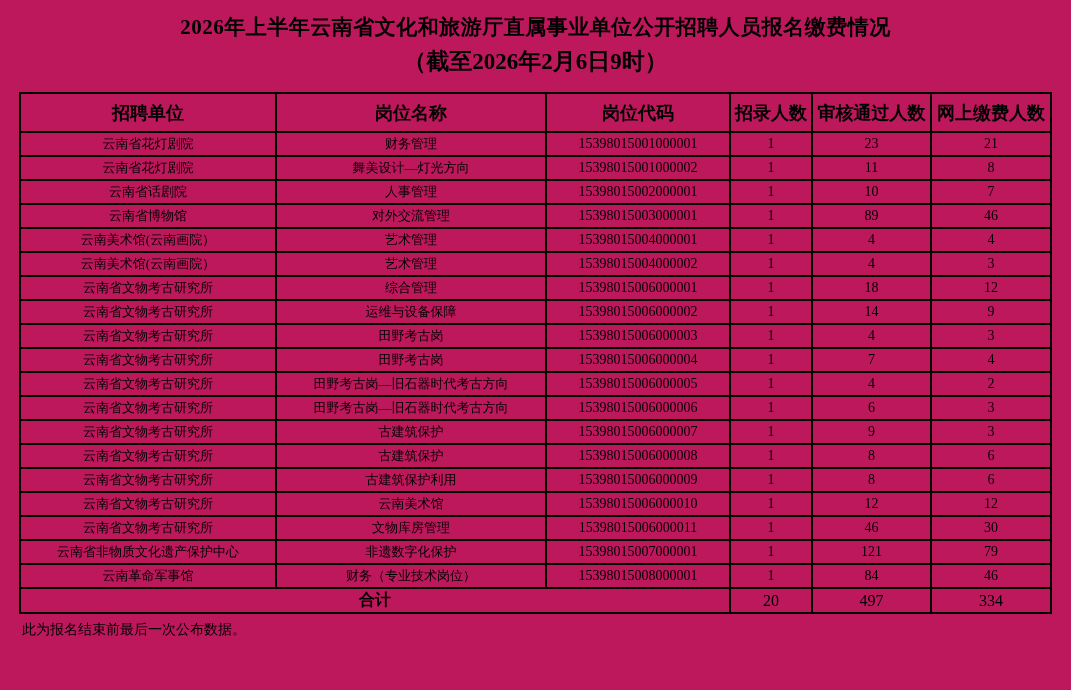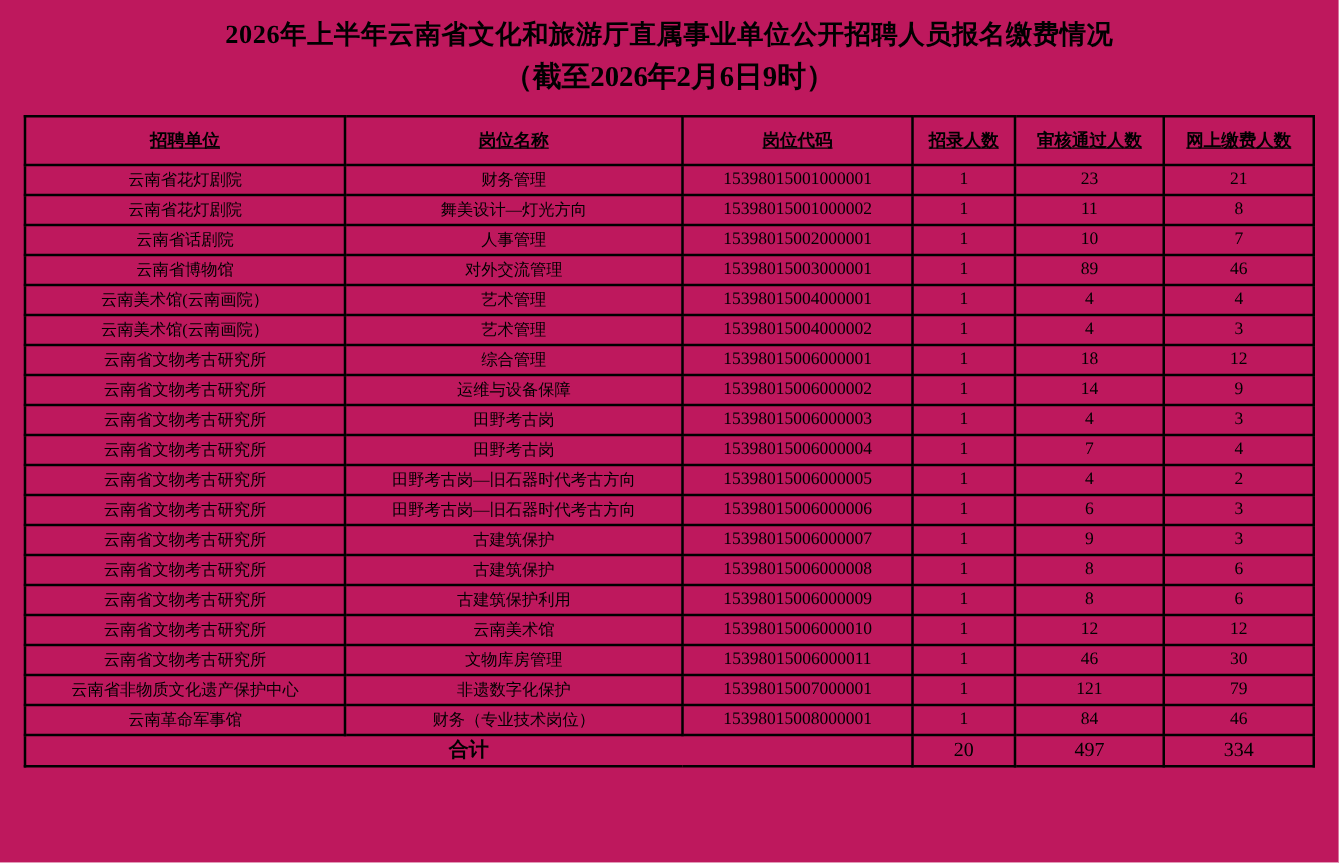--- a/index.html
+++ b/index.html
@@ -42,24 +42,23 @@
   table.recruit td {
     border: 2px solid #000000;
     text-align: center;
     vertical-align: middle;
     padding: 0 2px;
     white-space: nowrap;
     overflow: hidden;
   }
   table.recruit thead th {
     height: 37px;
-    font-size: 14px;
+    font-size: 18px;
     font-weight: bold;
     font-family: "Liberation Sans", "DejaVu Sans", sans-serif;
-    text-decoration: underline;
   }
   table.recruit tbody td {
     height: 22px;
     font-size: 13px;
   }
   table.recruit tbody td.code-cell,
   table.recruit tbody td.num-cell {
     font-size: 14px;
     font-family: "Liberation Serif", "DejaVu Serif", serif;
   }
@@ -262,14 +261,15 @@
     <tfoot>
       <tr>
         <td colspan="3" class="total-label">合计</td>
         <td class="num-cell">20</td>
         <td class="num-cell">497</td>
         <td class="num-cell">334</td>
       </tr>
     </tfoot>
   </table>
 
+  <div class="footnote">此为报名结束前最后一次公布数据。</div>
 
 </div>
 
 </body></html>

